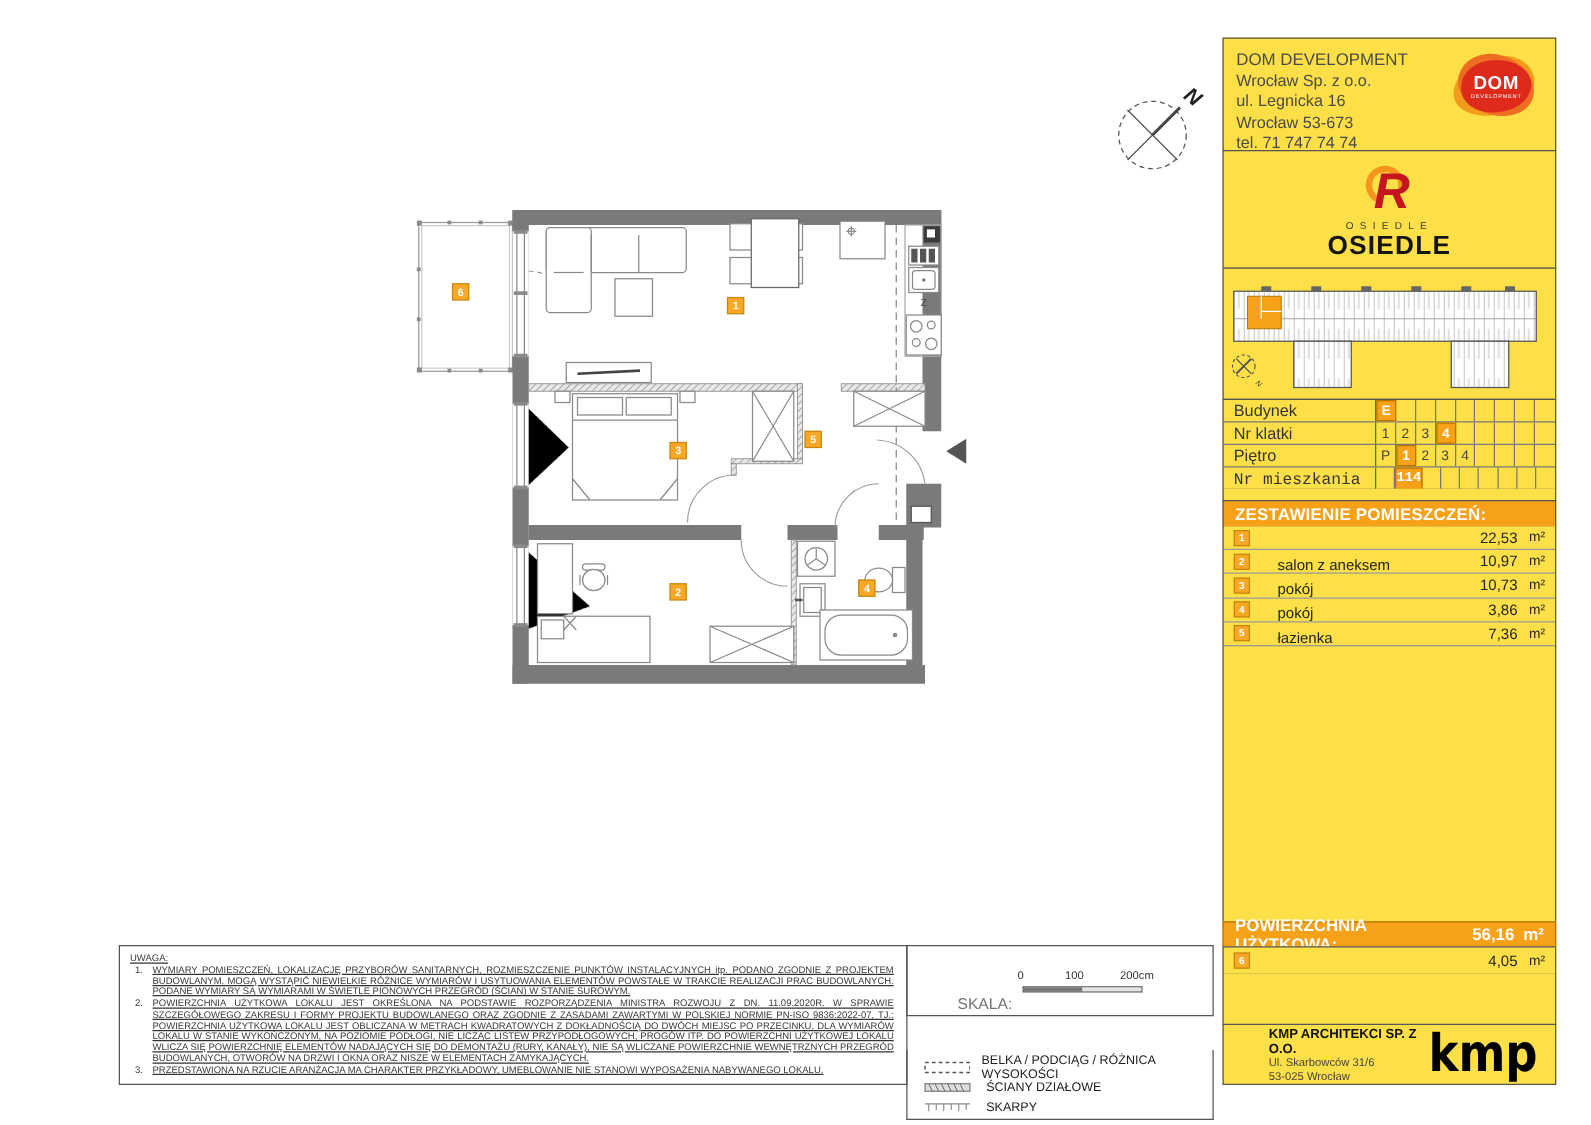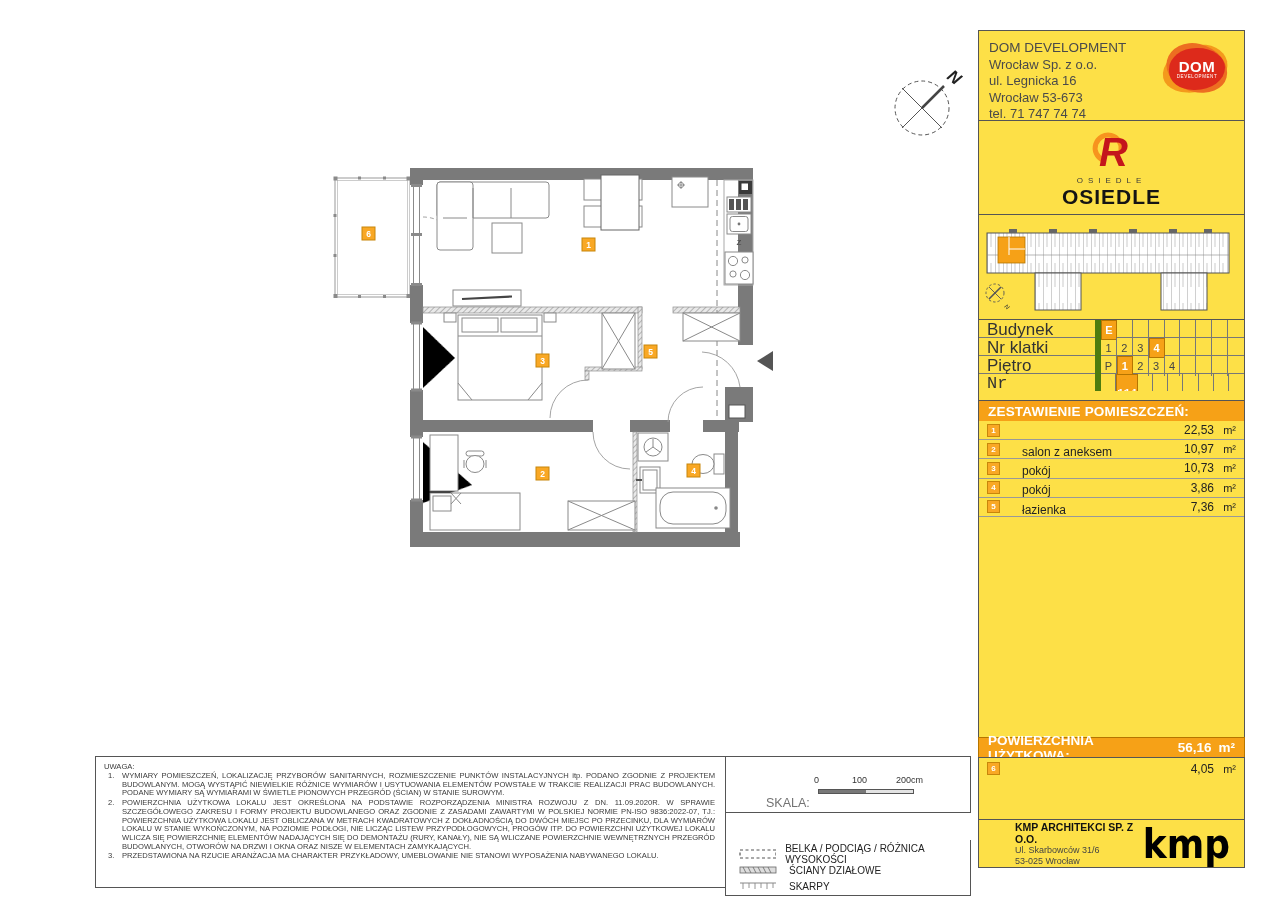--- a/index.html
+++ b/index.html
@@ -22,21 +22,21 @@
   .b3 .dom-b { color:#fff; font-size:4.5px; letter-spacing:.6px; }
 
   #box-estate { top:120px; height:95px; display:flex; flex-direction:column; align-items:center; justify-content:center; }
   .osiedle { font-size:8px; letter-spacing:5px; color:#3a3a3a; margin-top:2px; }
   .rapsodia { font-size:21px; font-weight:bold; letter-spacing:1px; color:#141414; }
 
   #box-siteplan { top:214px; height:106px; }
   #box-unitinfo { top:319px; height:73px; padding:0; }
   .ui-row { display:grid; grid-template-columns:122px repeat(9,1fr); height:18px; border-bottom:1px solid #777; }
   .ui-row:last-child { border-bottom:none;font-family:Liberation Mono, monospace; }
-  .ui-label { font-size:17px; color:#333; padding-left:8px; display:flex; align-items:center; border-right:6px solid #4d7c0f; }
+  .ui-label { font-size:13px; color:#333; padding-left:8px; display:flex; align-items:center; border-right:1px solid #4d7c0f; }
   .ui-c { font-size:11px; color:#444; display:flex; align-items:center; justify-content:center; border-right:1px solid #777; }
   .ui-c:last-child { border-right:none; }
   .ui-c.hl { background:#F6A117; color:#fff; font-weight:bold; border:1px solid #b57500; }
 
   #box-gap1 { top:391px; height:10px; border-top:none; border-bottom:none; }
   #box-roomshead { top:400px; height:22px; background:#F6A117; display:flex; align-items:center; padding-left:9px; }
   #box-roomshead span { color:#fff; font-weight:bold; font-size:13.5px; letter-spacing:.2px; }
   #box-rooms { top:421px; height:97px; border-top:none; }
   .room-row { display:flex; align-items:center; height:19.2px; border-bottom:1px solid #999; padding:0 8px; }
   .room-row:last-child { border-bottom:1px solid #999; }
@@ -51,21 +51,21 @@
   #box-total .tv { color:#fff; font-weight:bold; font-size:13.5px; display:flex; gap:7px; }
   #box-extra { top:757px; height:23px; }
   #box-extra .room-row { height:21px; border-bottom:none; }
   #box-empty2 { top:779px; height:41px; border-top:none; border-bottom:none; }
   #box-kmp { top:819px; height:49px; display:flex; align-items:center; justify-content:space-between; padding:0 14px 0 36px; }
   .kmp-name { font-size:10.5px; font-weight:bold; color:#111; }
   .kmp-addr { font-size:9px; color:#444; line-height:11px; }
   .kmp-logo { font-family:"DejaVu Sans", sans-serif; font-weight:bold; font-size:36px; color:#000; letter-spacing:0px; transform:scaleY(1.15); line-height:36px; }
 
   
-  #box-notes { position:absolute; left:95px; top:756px; width:631px; height:132px; border:1px solid #555; padding:5px 10px 0 8px; }
+  #box-notes { position:absolute; left:95px; top:756px; width:631px; height:112px; border:1px solid #555; padding:5px 10px 0 8px;text-decoration:underline; }
   #box-notes .nt { font-size:7.6px; color:#3a3a3a; }
   #box-notes ol { list-style:none; counter-reset:n; margin-top:1px; }
   #box-notes li { counter-increment:n; font-size:7.6px; line-height:8.7px; color:#3a3a3a; text-align:justify; padding-left:18px; position:relative; margin-bottom:1px; }
   #box-notes li::before { content:counter(n)"."; position:absolute; left:4px; }
 
   #box-scale { position:absolute; left:725px; top:756px; width:246px; height:57px; border:1px solid #555; }
   .skala-label { position:absolute; left:40px; top:39px; font-size:12.5px; color:#737373; }
   .sbar { position:absolute; left:92px; top:32px; width:96px; height:5px; border:1px solid #555; display:flex; }
   .sbar .h1 { width:50%; background:#787878; }
   .sbar .h2 { width:50%; background:#e3e3e3; }

